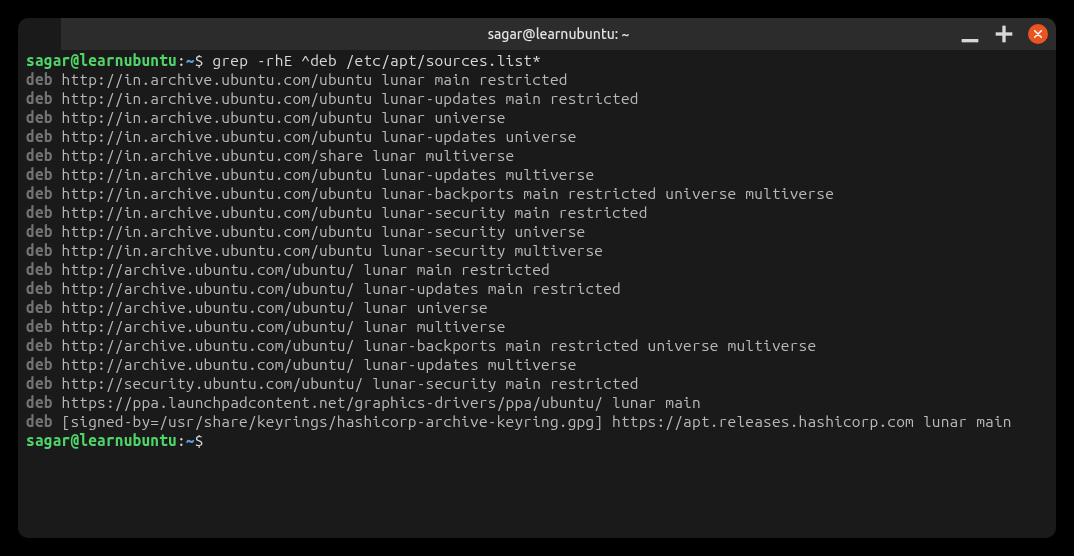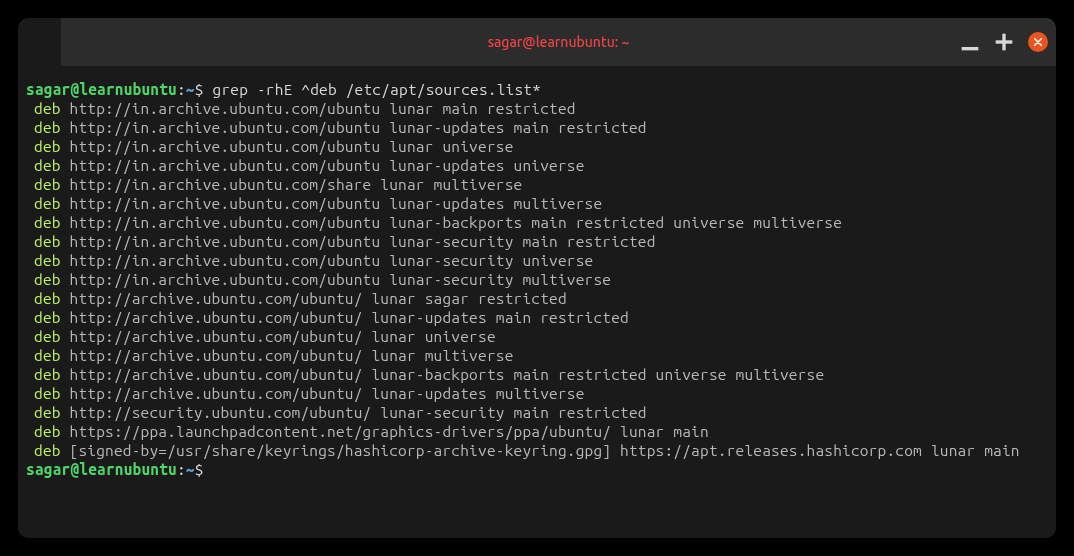--- a/index.html
+++ b/index.html
@@ -18,26 +18,26 @@
       width: 100%;
       height: 100%;
       background: #1a1a1a;
       border-radius: 10px;
       overflow: hidden;
       display: flex;
       flex-direction: column;
     }
     .title-bar {
       background: #2c2c2c;
-      height: 48px;
+      height: 32px;
       display: flex;
       align-items: center;
       justify-content: center;
       position: relative;
-      color: #ef4444;
+      color: #e5e5e5;
       font-family: 'Ubuntu', sans-serif;
       font-size: 14px;
       font-weight: 500;
       margin-left: 43px;
     }
     .window-controls {
       position: absolute;
       right: 8px;
       display: flex;
       align-items: center;
@@ -61,21 +61,21 @@
       display: flex;
       align-items: center;
       justify-content: center;
     }
     .close-btn svg {
       width: 10px;
       height: 10px;
     }
     .terminal-body {
       flex: 1;
-      padding: 14px 8px;
+      padding: 1px 8px;
       font-size: 15.5px;
       line-height: 19px;
       color: #b8b8b8;
       overflow: hidden;
       letter-spacing: 0.2px;
     }
     .line {
       white-space: pre;
     }
     .user-host {
@@ -89,23 +89,22 @@
       color: #5d9dd6;
       font-weight: bold;
     }
     .dollar {
       color: #d8d8d8;
     }
     .cmd {
       color: #d8d8d8;
     }
     .deb {
-      color: #bef264;
-      font-weight: normal;
-      margin-left: 8px;
+      color: #737373;
+      font-weight: bold;
     }
     .rest {
       color: #b8b8b8;
     }
   </style>
 </head>
 <body>
 
 <div class="terminal-window">
   <div class="title-bar">
@@ -135,21 +134,21 @@
         <div class="line"><span class="deb">deb</span><span class="rest"> http://in.archive.ubuntu.com/ubuntu lunar main restricted</span></div>
         <div class="line"><span class="deb">deb</span><span class="rest"> http://in.archive.ubuntu.com/ubuntu lunar-updates main restricted</span></div>
         <div class="line"><span class="deb">deb</span><span class="rest"> http://in.archive.ubuntu.com/ubuntu lunar universe</span></div>
         <div class="line"><span class="deb">deb</span><span class="rest"> http://in.archive.ubuntu.com/ubuntu lunar-updates universe</span></div>
         <div class="line"><span class="deb">deb</span><span class="rest"> http://in.archive.ubuntu.com/share lunar multiverse</span></div>
         <div class="line"><span class="deb">deb</span><span class="rest"> http://in.archive.ubuntu.com/ubuntu lunar-updates multiverse</span></div>
         <div class="line"><span class="deb">deb</span><span class="rest"> http://in.archive.ubuntu.com/ubuntu lunar-backports main restricted universe multiverse</span></div>
         <div class="line"><span class="deb">deb</span><span class="rest"> http://in.archive.ubuntu.com/ubuntu lunar-security main restricted</span></div>
         <div class="line"><span class="deb">deb</span><span class="rest"> http://in.archive.ubuntu.com/ubuntu lunar-security universe</span></div>
         <div class="line"><span class="deb">deb</span><span class="rest"> http://in.archive.ubuntu.com/ubuntu lunar-security multiverse</span></div>
-        <div class="line"><span class="deb">deb</span><span class="rest"> http://archive.ubuntu.com/ubuntu/ lunar sagar restricted</span></div>
+        <div class="line"><span class="deb">deb</span><span class="rest"> http://archive.ubuntu.com/ubuntu/ lunar main restricted</span></div>
         <div class="line"><span class="deb">deb</span><span class="rest"> http://archive.ubuntu.com/ubuntu/ lunar-updates main restricted</span></div>
         <div class="line"><span class="deb">deb</span><span class="rest"> http://archive.ubuntu.com/ubuntu/ lunar universe</span></div>
         <div class="line"><span class="deb">deb</span><span class="rest"> http://archive.ubuntu.com/ubuntu/ lunar multiverse</span></div>
         <div class="line"><span class="deb">deb</span><span class="rest"> http://archive.ubuntu.com/ubuntu/ lunar-backports main restricted universe multiverse</span></div>
         <div class="line"><span class="deb">deb</span><span class="rest"> http://archive.ubuntu.com/ubuntu/ lunar-updates multiverse</span></div>
         <div class="line"><span class="deb">deb</span><span class="rest"> http://security.ubuntu.com/ubuntu/ lunar-security main restricted</span></div>
         <div class="line"><span class="deb">deb</span><span class="rest"> https://ppa.launchpadcontent.net/graphics-drivers/ppa/ubuntu/ lunar main</span></div>
         <div class="line"><span class="deb">deb</span><span class="rest"> [signed-by=/usr/share/keyrings/hashicorp-archive-keyring.gpg] https://apt.releases.hashicorp.com lunar main</span></div>
       </div>
     <div class="line"><span class="user-host">sagar@learnubuntu</span><span class="colon">:</span><span class="path">~</span><span class="dollar">$ </span></div>

